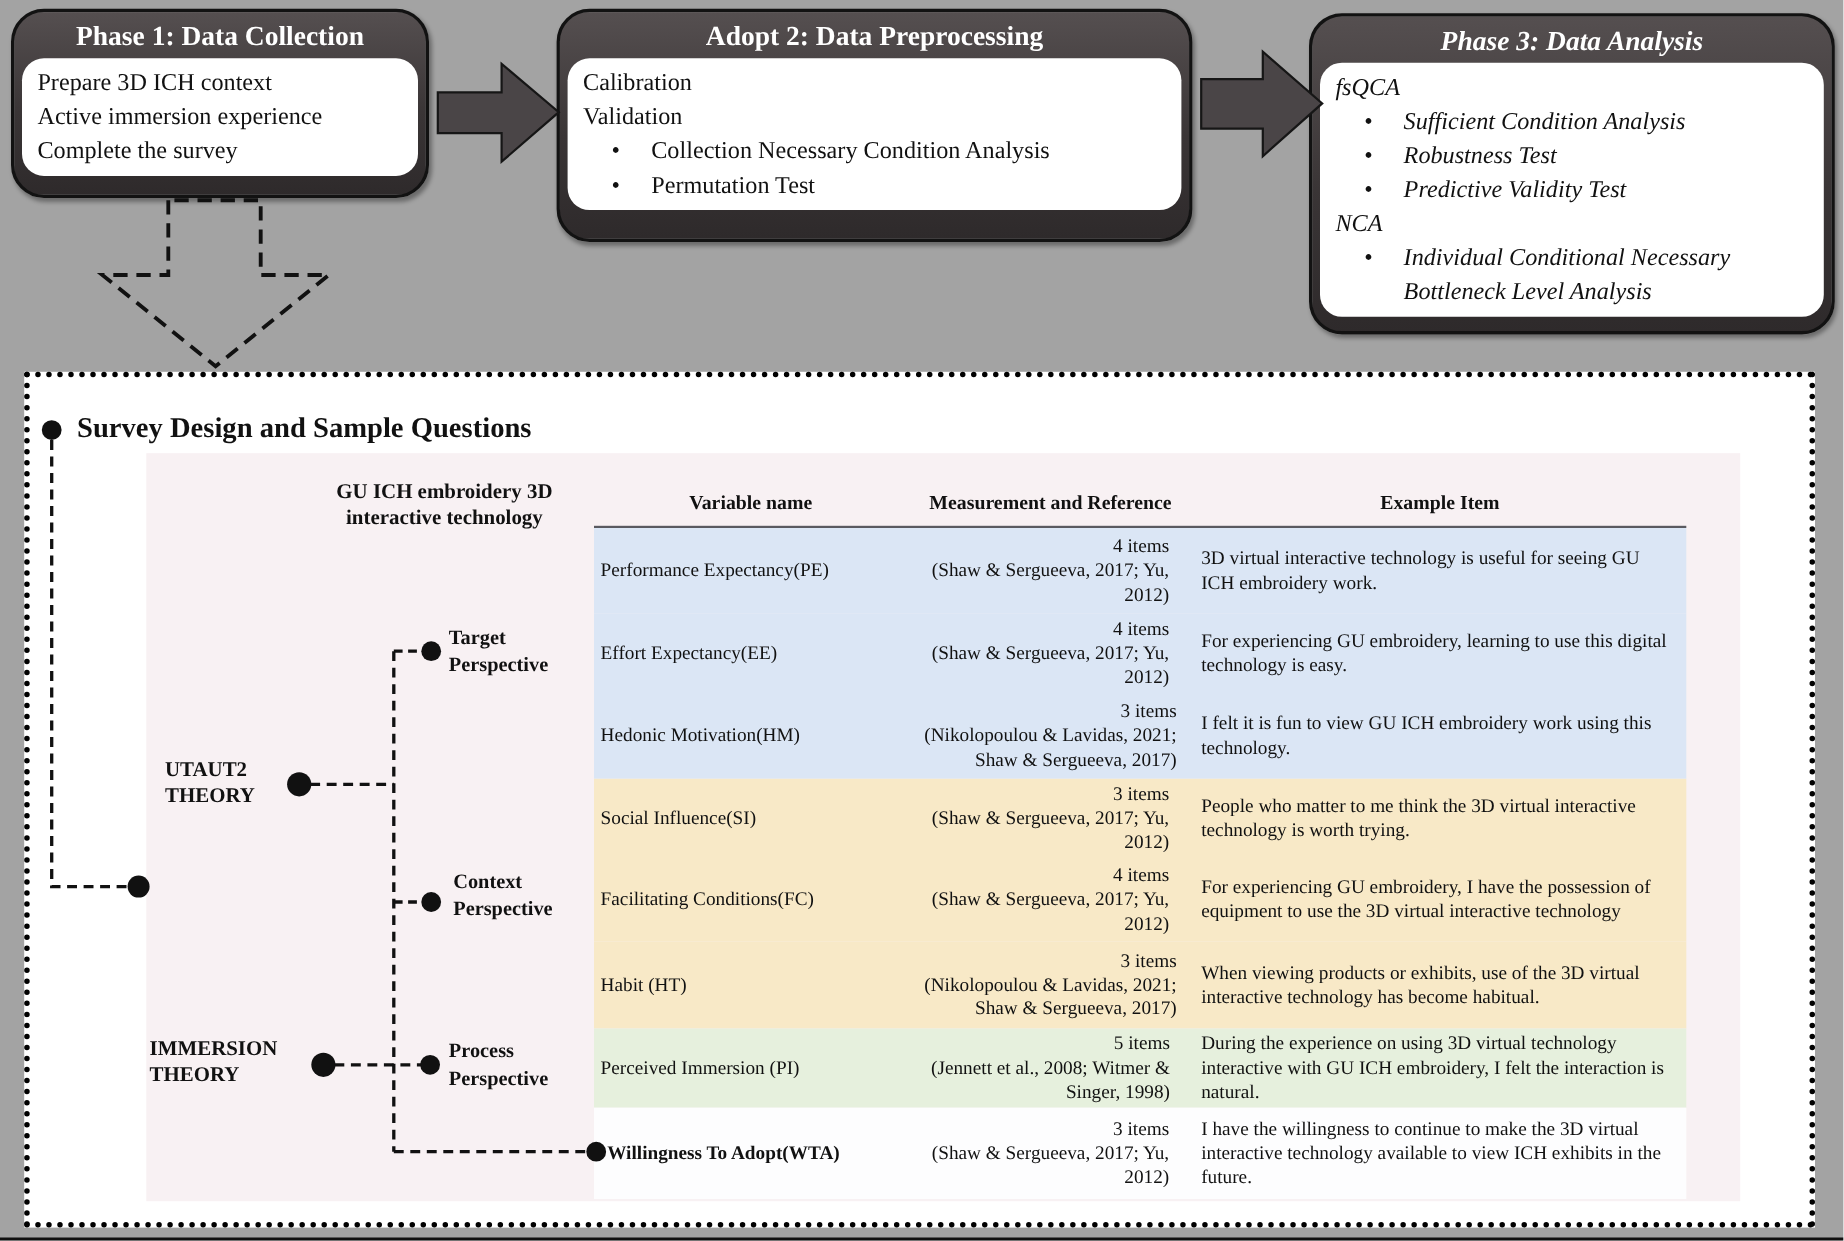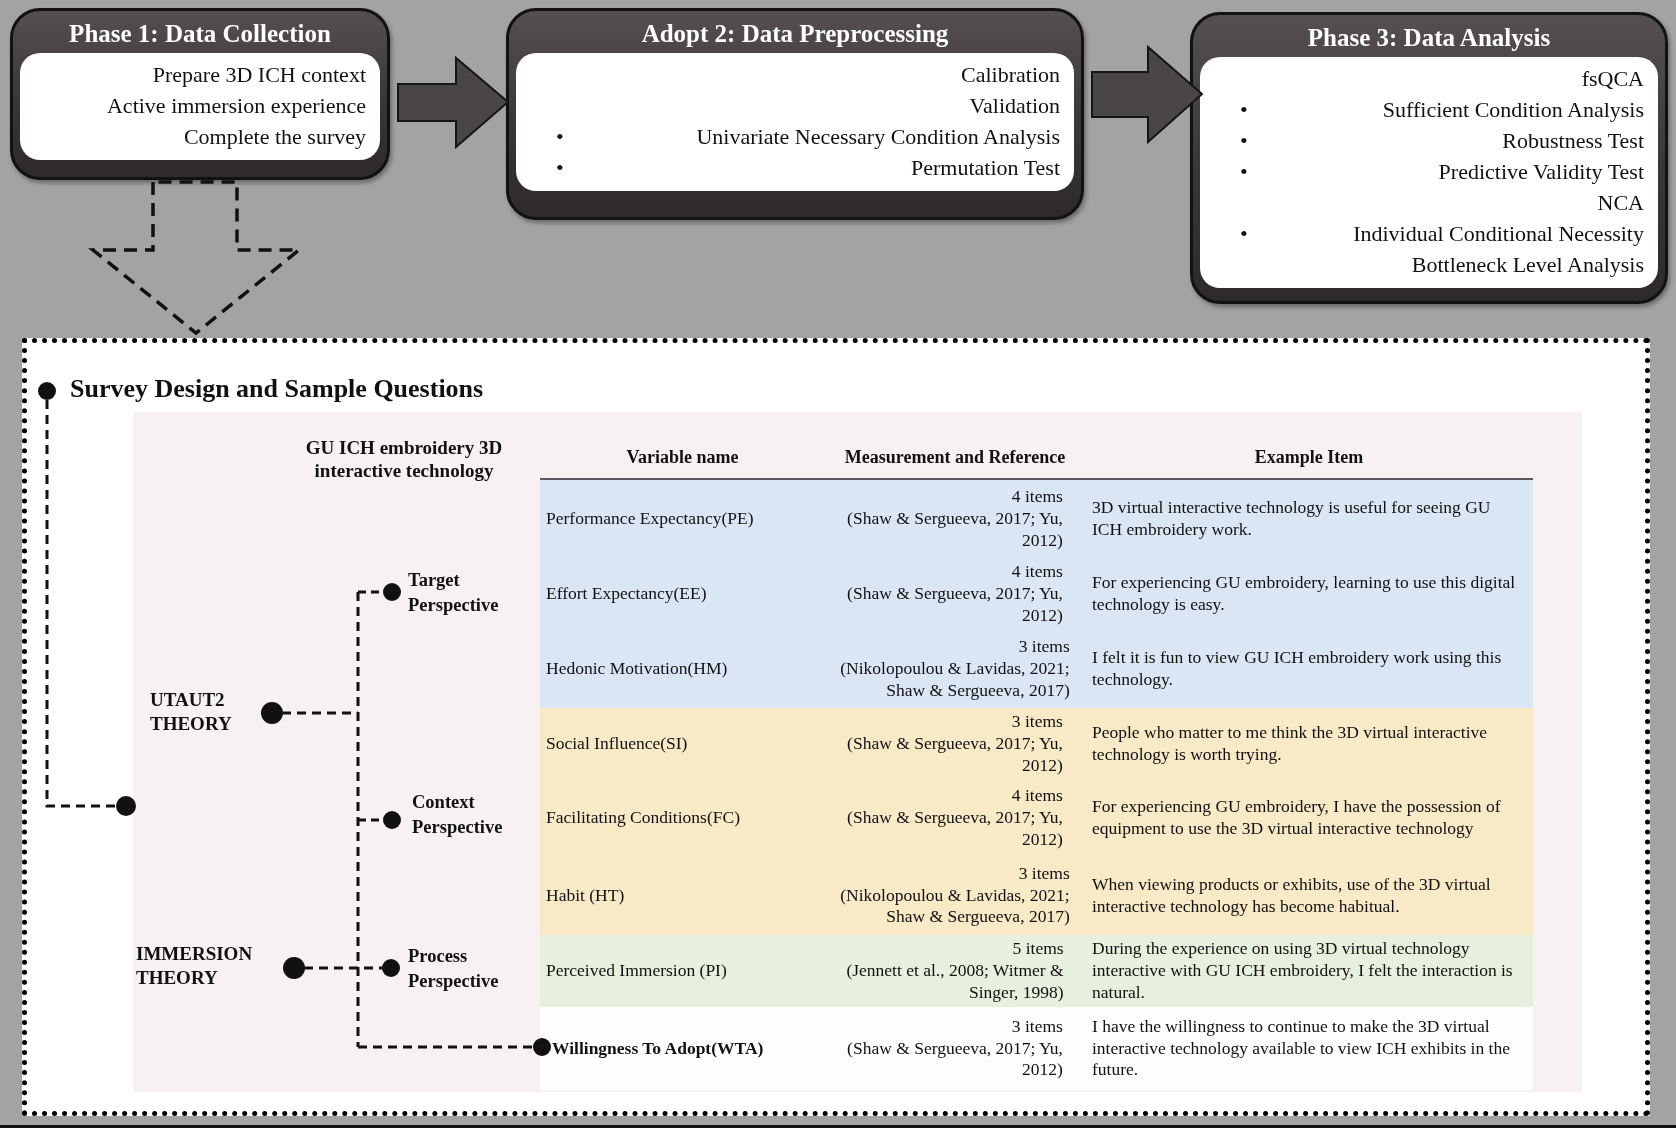--- a/index.html
+++ b/index.html
@@ -6,21 +6,21 @@
   .page{position:relative;width:1676px;height:1128px;background:#a3a3a3;overflow:hidden;
         font-family:"Liberation Serif", "DejaVu Serif", serif;color:#111;}
 
   
   .phase{position:absolute;background:linear-gradient(180deg,#554f50 0%,#3a3536 55%,#2e2a2b 100%);
          border:3px solid #121212;border-radius:30px;box-sizing:border-box;
          box-shadow:2px 3px 4px rgba(0,0,0,.35);}
   .phase-title{color:#fff;font-weight:bold;font-size:25px;text-align:center;padding:9px 4px 5px;}
   .phase-body{background:#fff;border-radius:20px;margin:0 7px 9px 7px;padding:6px 14px 8px 14px;
               font-size:22px;line-height:31px;}
-  .pline{white-space:normal;text-align:right;}
+  .pline{white-space:normal;}
   .pline.b{position:relative;padding-left:62px;}
   .pline.b::before{content:"\2022";position:absolute;left:26px;top:0;}
 
   
   .dotted-box{position:absolute;left:22px;top:338px;width:1628px;height:778px;
               border:5px dotted #000;box-sizing:border-box;background:#fff;}
   .section-title{position:absolute;left:70px;top:374px;font-size:26px;font-weight:bold;}
   .panel{position:absolute;left:133px;top:412px;width:1449px;height:680px;
          background:var(--c-panel_bg,#f8f1f3);}
 
@@ -59,34 +59,34 @@
       <div class="pline">Active immersion experience</div>
       <div class="pline">Complete the survey</div>
     </div>
   </div>
 
   <div class="phase" style="left:506px;top:8px;width:578px;height:212px;">
     <div class="phase-title">Adopt 2: Data Preprocessing</div>
     <div class="phase-body">
       <div class="pline">Calibration</div>
       <div class="pline">Validation</div>
-      <div class="pline b">Univariate Necessary Condition Analysis</div>
+      <div class="pline b">Collection Necessary Condition Analysis</div>
       <div class="pline b">Permutation Test</div>
     </div>
   </div>
 
-  <div class="phase" style="left:1190px;top:12px;width:478px;height:292px;">
+  <div class="phase" style="left:1190px;top:12px;width:478px;height:292px;font-style:italic;">
     <div class="phase-title">Phase 3: Data Analysis</div>
     <div class="phase-body">
       <div class="pline">fsQCA</div>
       <div class="pline b">Sufficient Condition Analysis</div>
       <div class="pline b">Robustness Test</div>
       <div class="pline b">Predictive Validity Test</div>
       <div class="pline">NCA</div>
-      <div class="pline b">Individual Conditional Necessity Bottleneck Level Analysis</div>
+      <div class="pline b">Individual Conditional Necessary Bottleneck Level Analysis</div>
     </div>
   </div>
 
   <div class="dotted-box"></div>
   <div class="section-title">Survey Design and Sample Questions</div>
   <div class="panel"></div>
 
   <div class="gu-header">GU ICH embroidery 3D
 interactive technology</div>
   <div class="tree-label center" style="left:150px;top:688px;width:112px;font-size:19px;line-height:24px;">UTAUT2

